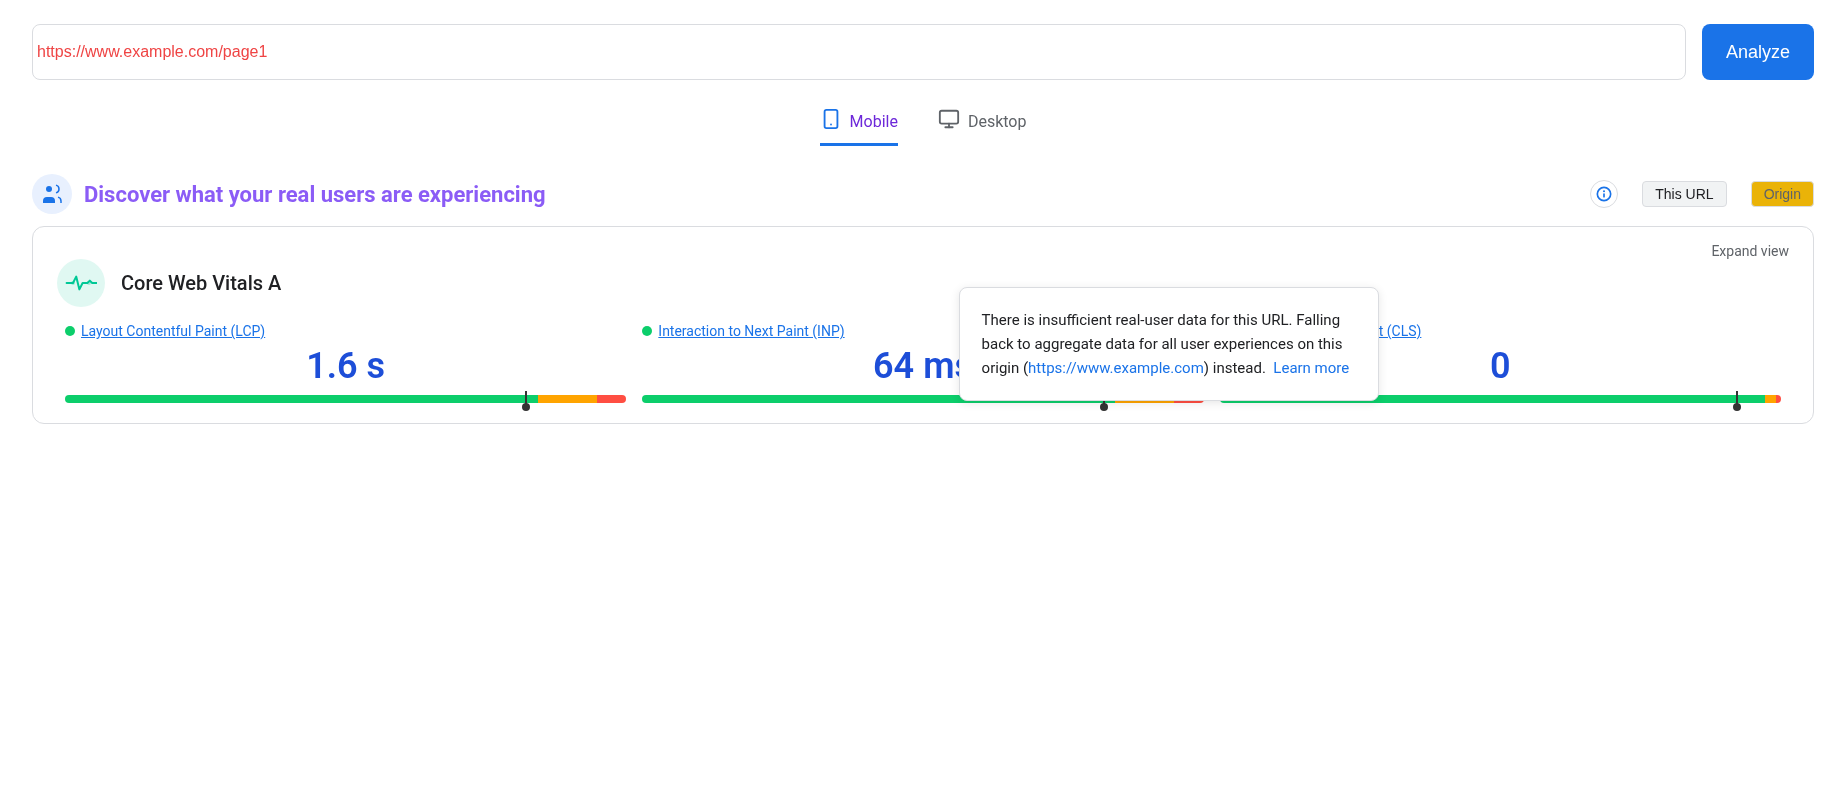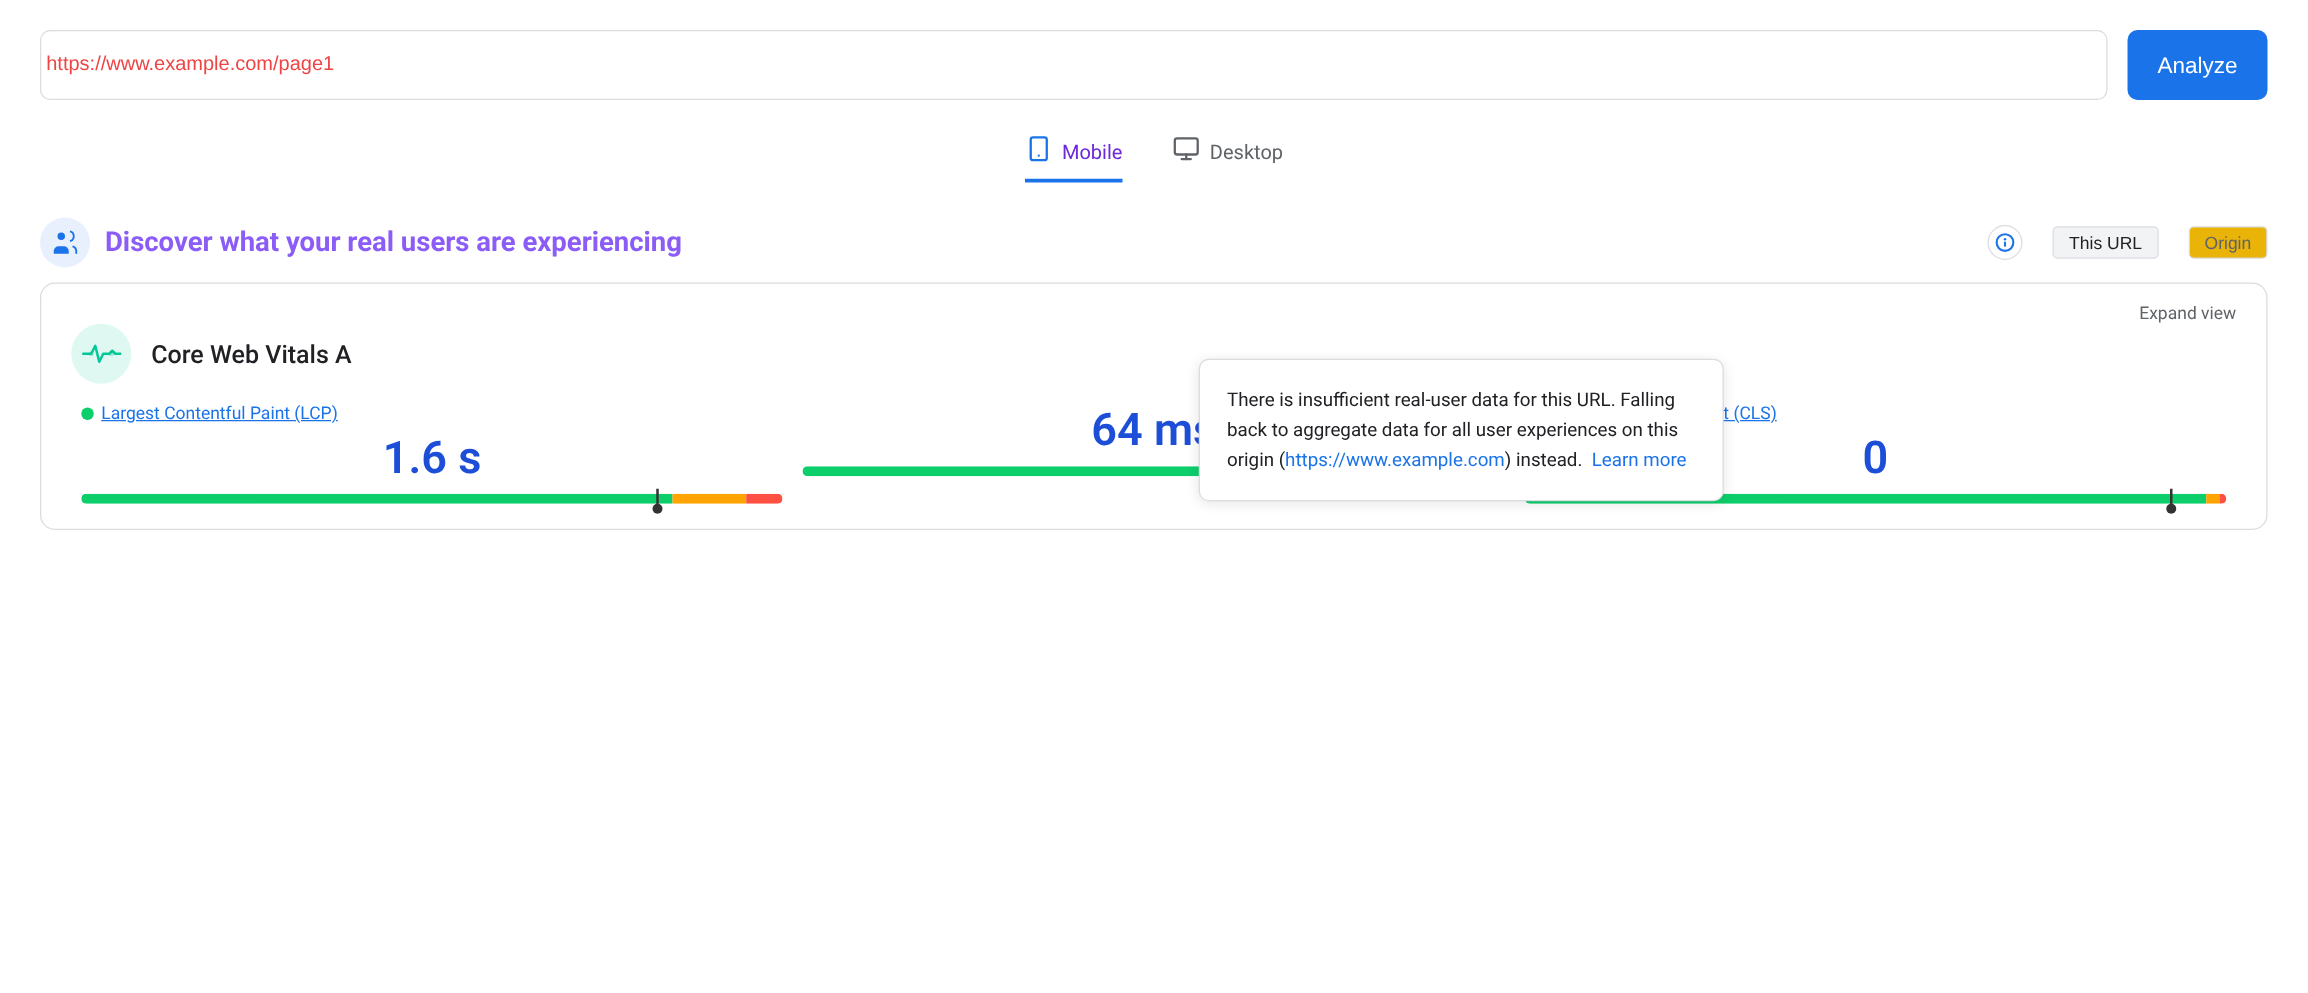--- a/index.html
+++ b/index.html
@@ -339,34 +339,38 @@
   <div class="tooltip-box">
     <span>There is insufficient real-user data for this URL. Falling back to aggregate data for all user experiences on this origin (</span><a href="#">https://www.example.com</a><span>) instead.</span>
     &nbsp;<a href="#">Learn more</a>
   </div>
 
   <div class="metrics-row">
 
     <div class="metric-col">
       <div class="metric-label">
         <span class="dot-green"></span>
-        <span>Largest Contentful Paint (LCP)</span>
+        <span>Layout Contentful Paint (LCP)</span>
       </div>
       <div class="metric-value">1.6 s</div>
       <div class="bar-container">
         <div class="bar-track">
           <div class="bar-green" style="flex:8"></div>
           <div class="bar-yellow" style="flex:1"></div>
           <div class="bar-red" style="flex:0.5"></div>
         </div>
         <div class="bar-pin" style="left:82%"></div>
       </div>
     </div>
 
     <div class="metric-col">
+      <div class="metric-label">
+        <span class="dot-green"></span>
+        <span>Interaction to Next Paint (INP)</span>
+      </div>
       <div class="metric-value">64 ms</div>
       <div class="bar-container">
         <div class="bar-track">
           <div class="bar-green" style="flex:8"></div>
           <div class="bar-yellow" style="flex:1"></div>
           <div class="bar-red" style="flex:0.5"></div>
         </div>
         <div class="bar-pin" style="left:82%"></div>
       </div>
     </div>

